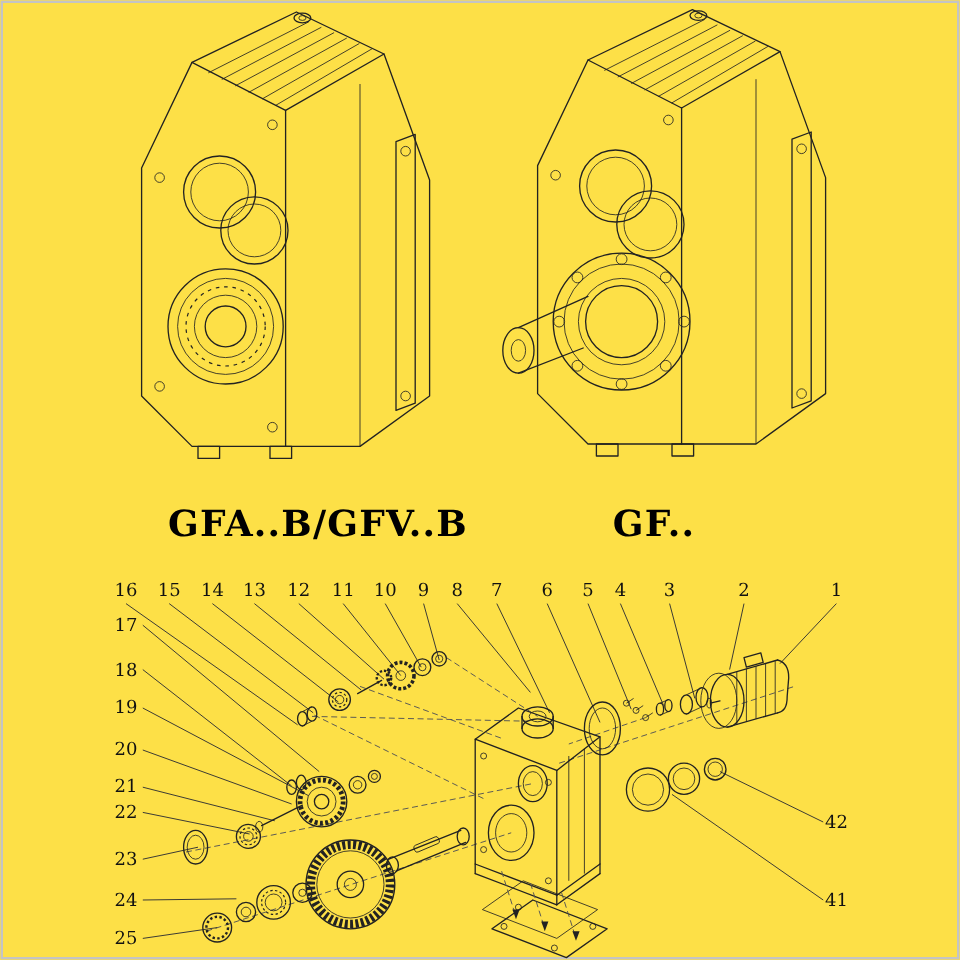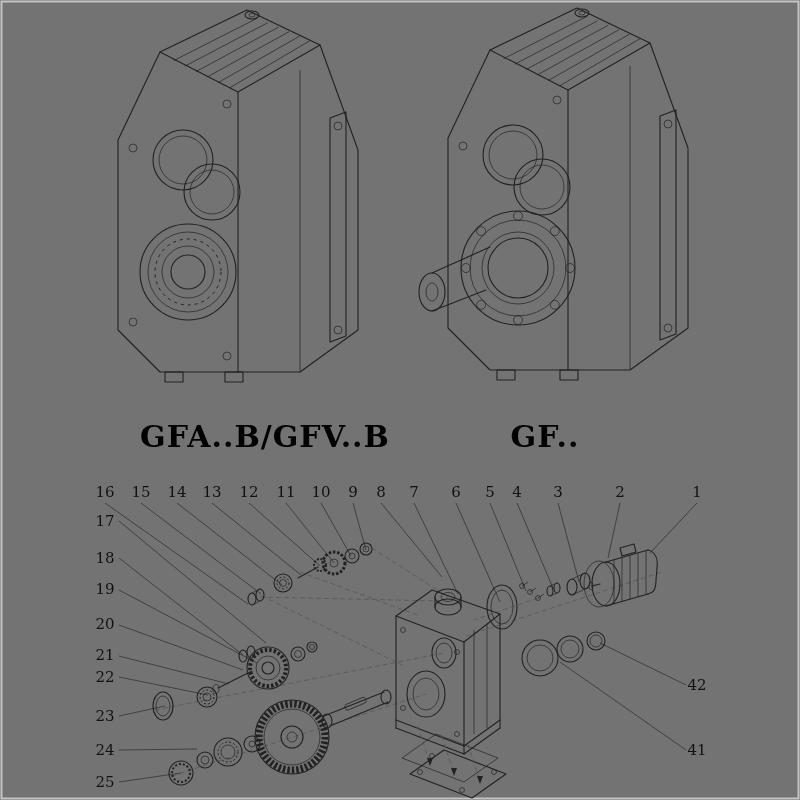--- a/index.html
+++ b/index.html
@@ -1,16 +1,16 @@
 <!DOCTYPE html>
 <html><head>
 <meta charset="utf-8">
 <style>
   html,body{margin:0;padding:0;background:#fff;}
-  #page{position:relative;width:800px;height:800px;background:#737373;overflow:hidden;}
+  #page{position:relative;width:800px;height:800px;background:#fde047;overflow:hidden;}
   svg{display:block;}
   .ln{fill:none;stroke:#222;stroke-width:1.1;stroke-linejoin:round;stroke-linecap:round;}
   .thin{fill:none;stroke:#222;stroke-width:.7;}
   .dash{fill:none;stroke:#555;stroke-width:.8;stroke-dasharray:5 3;}
   .lead{fill:none;stroke:#333;stroke-width:.8;}
   .teeth{fill:none;stroke:#222;}
   .num{font-family:"DejaVu Serif",serif;font-size:15px;fill:#111;}
   .model{font-family:"DejaVu Serif",serif;font-weight:bold;font-size:30px;fill:#000;letter-spacing:1px;}
 </style>
 </head>

